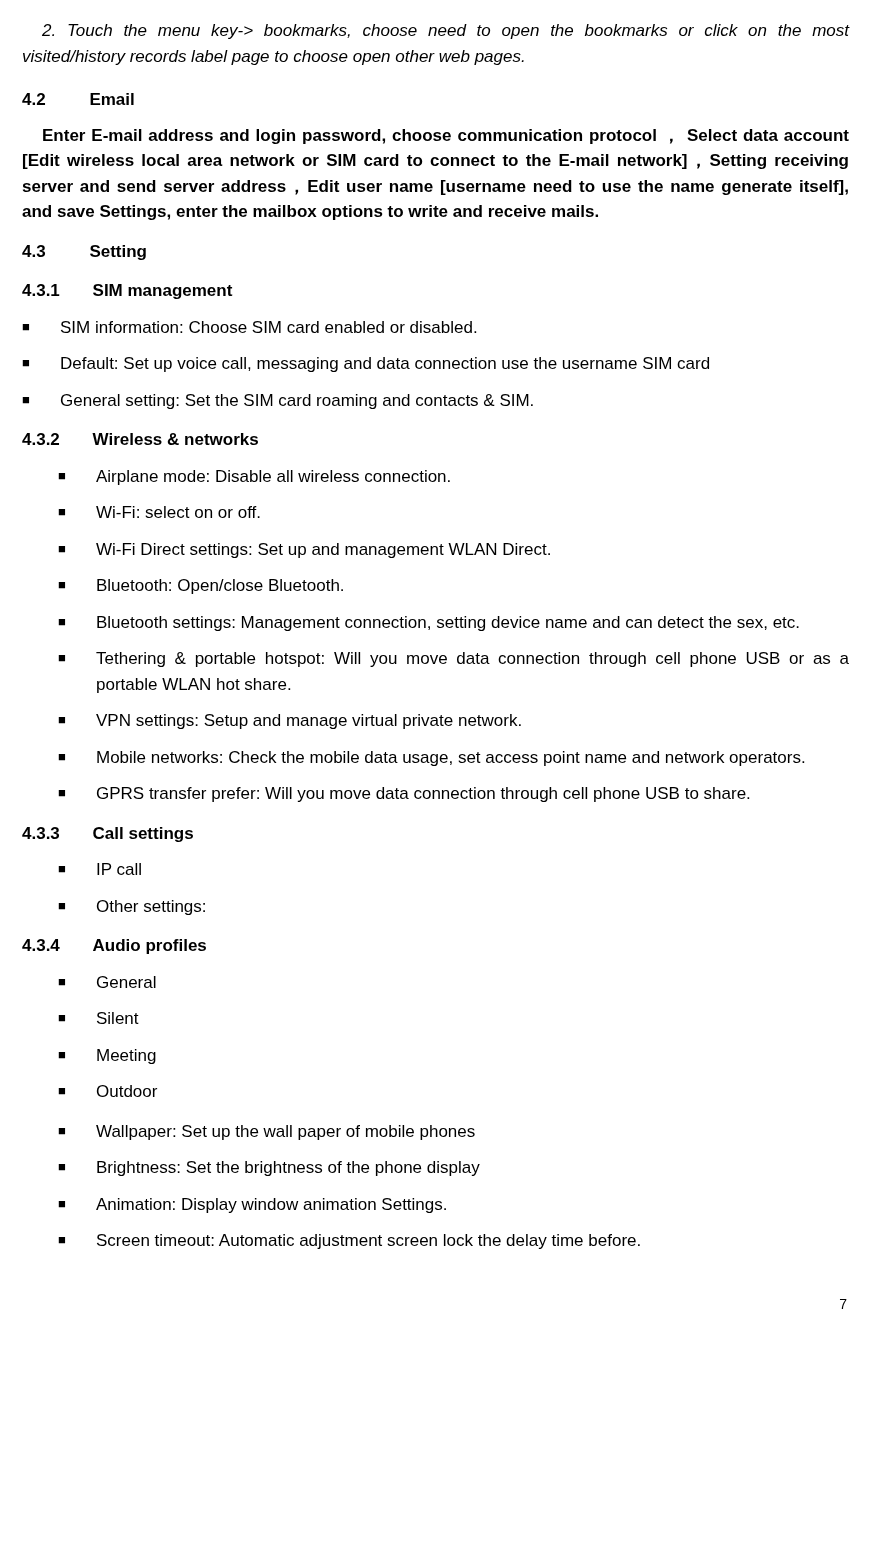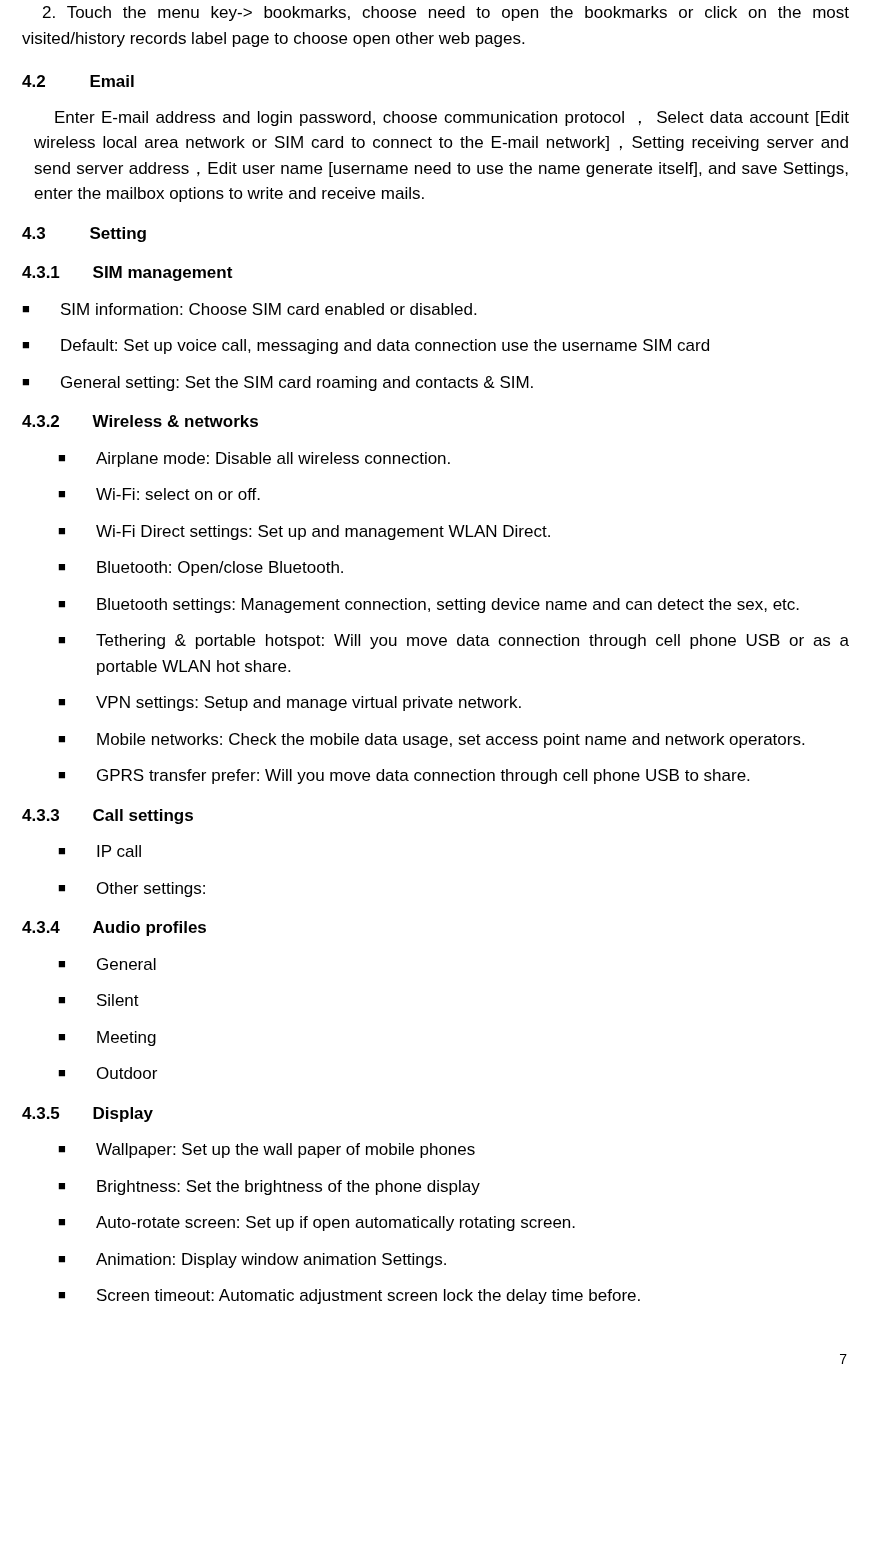--- a/index.html
+++ b/index.html
@@ -11,37 +11,39 @@
     margin: 0;
     padding: 0;
     width: 871px;
   }
   .page {
     padding: 0 22px 30px 22px;
     box-sizing: border-box;
   }
   .para-continue {
     text-align: justify;
-    margin: 0 0 18px 0;
+    margin: 18px 0 18px 0;
+    font-style: italic;
   }
   .para-continue .first-line-indent { padding-left: 20px; }
 
   .heading {
     margin: 14px 0 10px 0;
   }
   .heading .num { font-weight: bold; display:inline-block; }
   .heading .title { font-weight: bold; display:inline-block; }
   .h42 { padding-left: 0; }
   .h42 .num { margin-right: 39px; }
   .subh { padding-left: 0; }
   .subh .num { margin-right: 28px; }
 
   .body-para {
     text-align: justify;
-    margin: 4px 0 14px 12px;
+    margin: 4px 0 14px 0;
+    font-weight: bold;
   }
   .body-para .indent1 { display:inline-block; width:20px; }
 
   ul.bullets {
     list-style: none;
     padding: 0;
     margin: 6px 0 14px 0;
   }
   ul.bullets li {
     position: relative;
@@ -128,26 +130,21 @@
     <span class="num">4.3.4</span>
     <span class="title">Audio profiles</span>
   </div>
   <ul class="bullets inset">
     <li>General</li>
     <li>Silent</li>
     <li>Meeting</li>
     <li>Outdoor</li>
   </ul>
 
-  <div class="heading subh">
-    <span class="num">4.3.5</span>
-    <span class="title">Display</span>
-  </div>
   <ul class="bullets inset">
     <li>Wallpaper: Set up the wall paper of mobile phones</li>
     <li>Brightness: Set the brightness of the phone display</li>
-    <li>Auto-rotate screen: Set up if open automatically rotating screen.</li>
     <li>Animation: Display window animation Settings.</li>
     <li>Screen timeout: Automatic adjustment screen lock the delay time before.</li>
   </ul>
 
   <div class="page-number">7</div>
 </div>
 
 </body></html>

